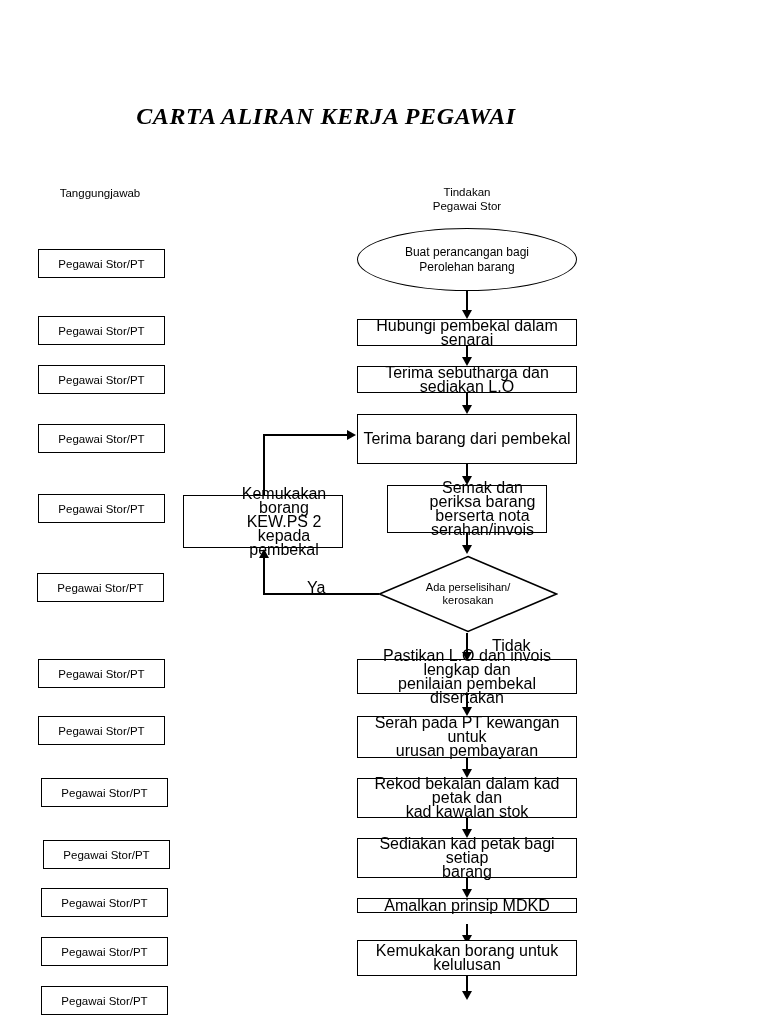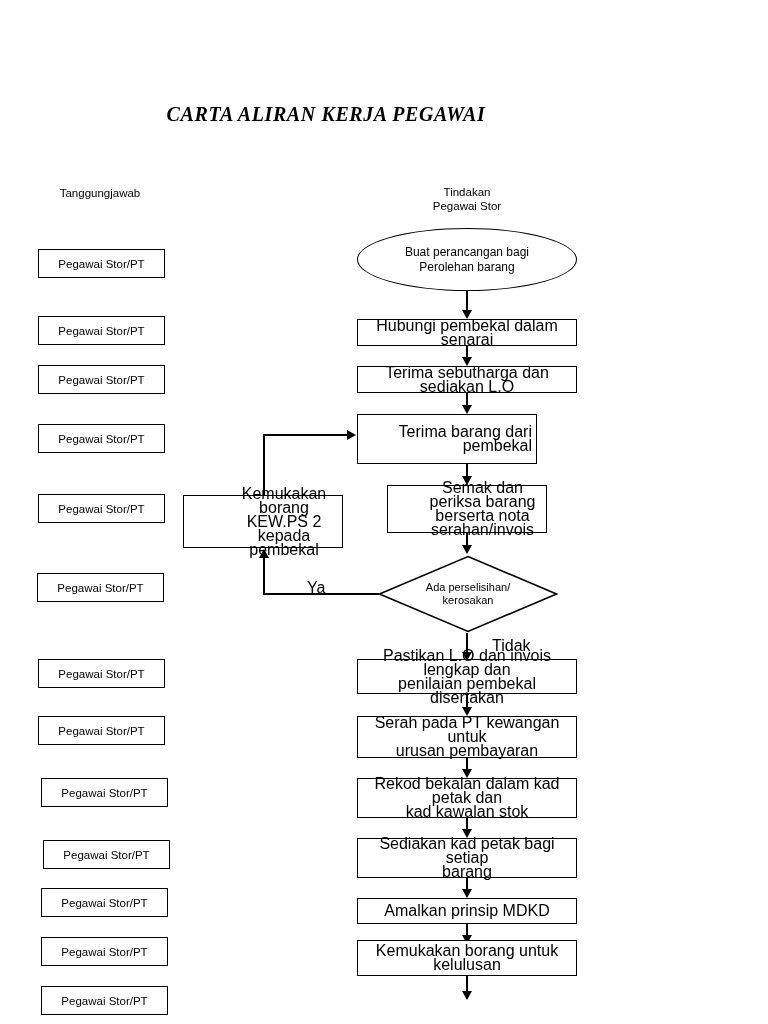--- a/index.html
+++ b/index.html
@@ -23,21 +23,21 @@
   
   #chart-title {
     position: absolute;
     left: 0;
     top: 103px;
     width: 652px;
     text-align: center;
     font-family: "Liberation Serif", serif;
     font-weight: bold;
     font-style: italic;
-    font-size: 20px;
+    font-size: 24px;
     letter-spacing: 0.6px;
   }
 
   
   .col-header {
     position: absolute;
     font-size: 11.5px;
     text-align: center;
     line-height: 14px;
     white-space: pre-line;
@@ -180,21 +180,21 @@
   <div class="node" style="left:357px; top:319px; width:220px; height:27px;">Hubungi pembekal dalam senarai</div>
 
   <div class="vline" style="left:466px; top:346px; height:13px;"></div>
   <div class="arrow-down" style="left:462px; top:357px;"></div>
 
   <div class="node" style="left:357px; top:366px; width:220px; height:27px;">Terima sebutharga dan sediakan L.O</div>
 
   <div class="vline" style="left:466px; top:393px; height:14px;"></div>
   <div class="arrow-down" style="left:462px; top:405px;"></div>
 
-  <div class="node" style="left:357px; top:414px; width:180px; height:50px;text-align:right;">Terima barang dari pembekal</div>
+  <div class="node" style="left:357px; top:414px; width:220px; height:50px;">Terima barang dari pembekal</div>
 
   <div class="vline" style="left:466px; top:464px; height:15px;"></div>
   <div class="arrow-down" style="left:462px; top:476px;"></div>
 
   <div class="node" style="left:387px; top:485px; width:160px; height:48px;padding-left:35px;">Semak dan periksa barang
 berserta nota
 serahan/invois</div>
 
   <div class="vline" style="left:466px; top:533px; height:15px;"></div>
   <div class="arrow-down" style="left:462px; top:545px;"></div>
@@ -241,21 +241,21 @@
 
   <div class="vline" style="left:466px; top:818px; height:13px;"></div>
   <div class="arrow-down" style="left:462px; top:829px;"></div>
 
   <div class="node" style="left:357px; top:838px; width:220px; height:40px;">Sediakan kad petak bagi setiap
 barang</div>
 
   <div class="vline" style="left:466px; top:878px; height:13px;"></div>
   <div class="arrow-down" style="left:462px; top:889px;"></div>
 
-  <div class="node" style="left:357px; top:898px; width:220px; height:26px;">Amalkan prinsip MDKD</div>
+  <div class="node" style="left:357px; top:898px; width:220px; height:15px;">Amalkan prinsip MDKD</div>
 
   <div class="vline" style="left:466px; top:924px; height:13px;"></div>
   <div class="arrow-down" style="left:462px; top:935px;"></div>
 
   <div class="node" style="left:357px; top:940px; width:220px; height:36px;">Kemukakan borang untuk kelulusan</div>
 
   <div class="vline" style="left:466px; top:976px; height:18px;"></div>
   <div class="arrow-down" style="left:462px; top:991px;"></div>
 
 </div>

